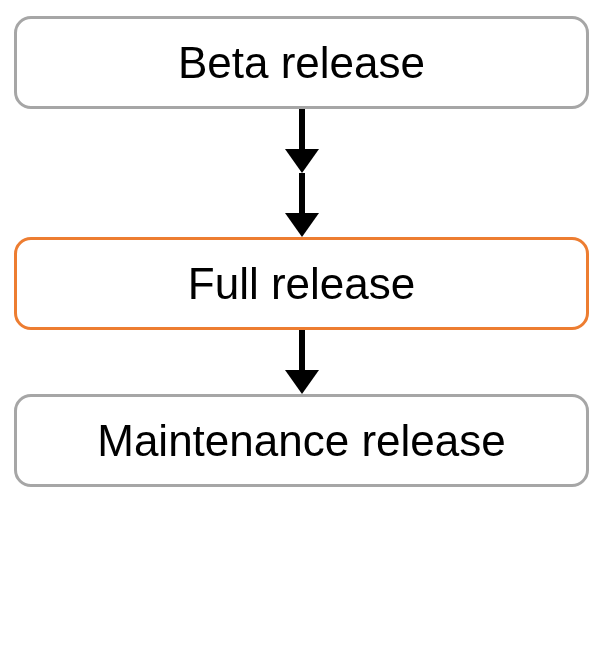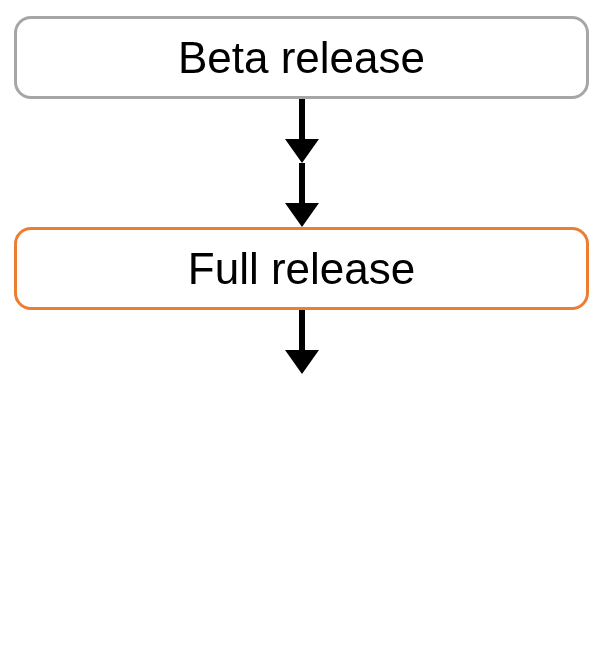--- a/index.html
+++ b/index.html
@@ -22,21 +22,21 @@
     font-family: "Liberation Sans", "DejaVu Sans", sans-serif;
   }
   .flowchart {
     width: 575px;
     margin: 16px 0 0 14px;
     display: flex;
     flex-direction: column;
     align-items: stretch;
   }
   .node {
-    height: 83px;
+    height: 93px;
     border: 3px solid var(--node-border);
     border-radius: 17px;
     background: var(--background);
     display: flex;
     align-items: center;
     justify-content: center;
     font-size: 44px;
     color: var(--text);
     white-space: nowrap;
   }
@@ -78,14 +78,15 @@
 
   <div class="node highlighted">Full release</div>
 
   <div class="arrow">
     <svg width="36" height="64" viewBox="0 0 36 64" aria-hidden="true">
       <line x1="18" y1="0" x2="18" y2="42" stroke="currentColor" stroke-width="6"></line>
       <polygon points="1,40 35,40 18,64" fill="currentColor"></polygon>
     </svg>
   </div>
 
+  <div class="node">Maintenance release</div>
 
 </div>
 
 </body></html>

